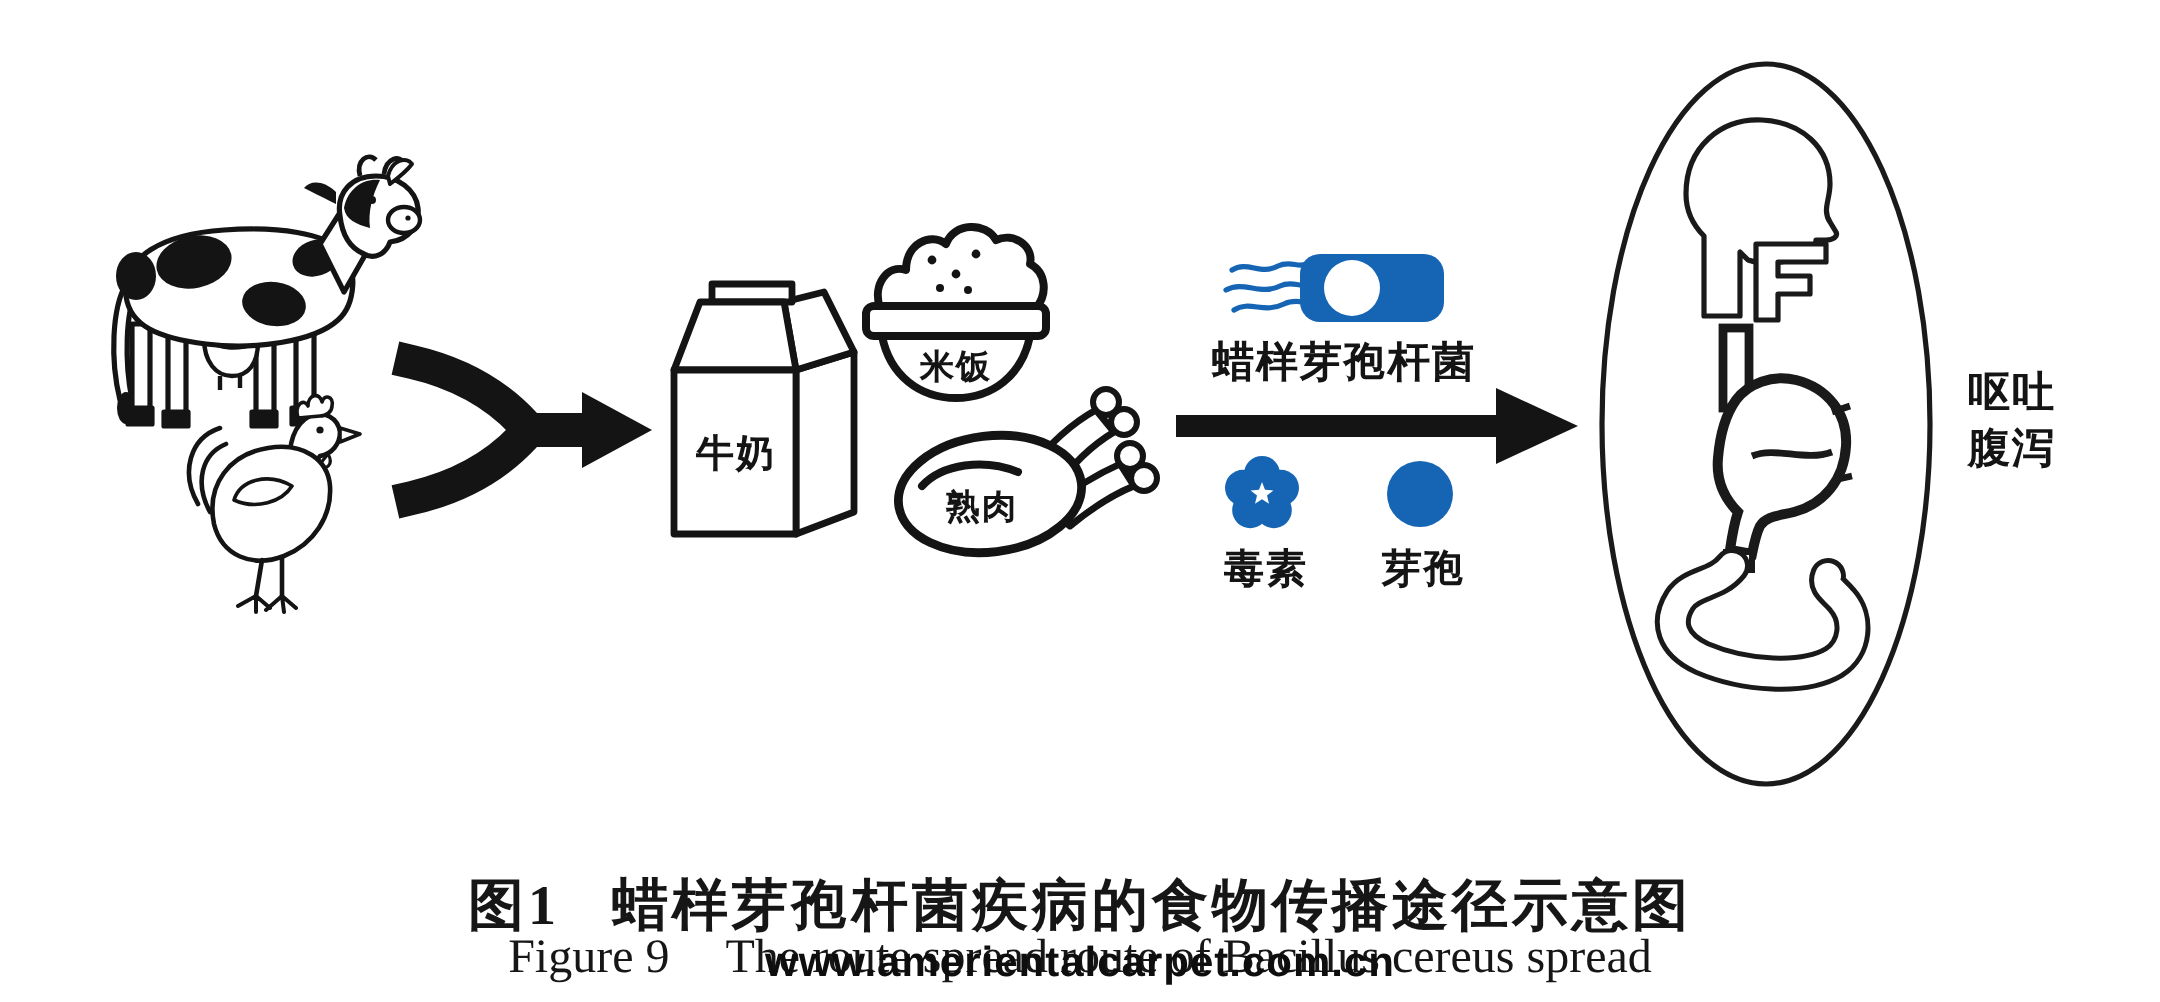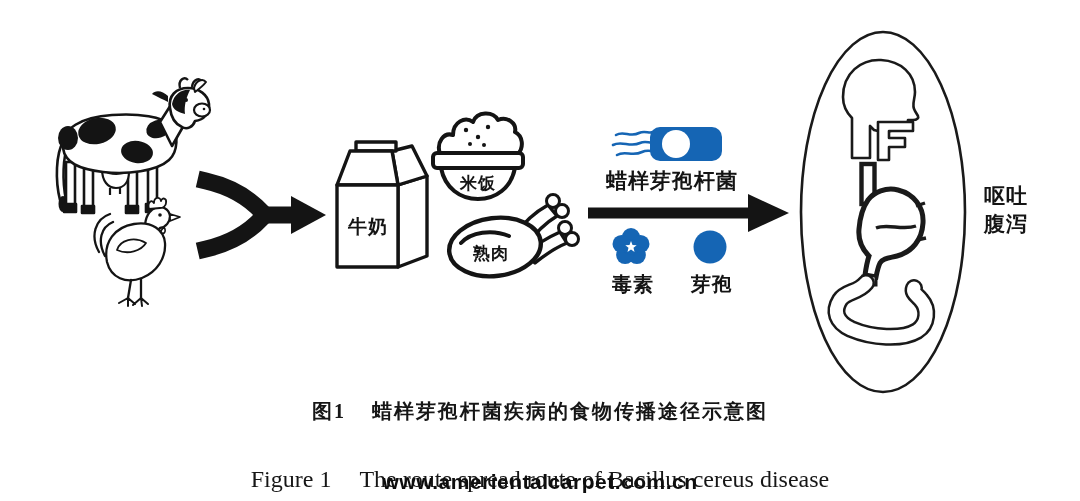--- a/index.html
+++ b/index.html
@@ -2,21 +2,21 @@
 <html><head>
 <meta charset="utf-8">
 <style>
   html,body{margin:0;padding:0;background:#fff;}
   .stage{position:relative;width:1080px;height:501px;background:#ffffff;overflow:hidden;
          font-family:"Liberation Sans",sans-serif;}
   svg{position:absolute;left:0;top:0;}
   .svg-label{font-family:"Liberation Sans",sans-serif;font-weight:bold;fill:#141414;text-anchor:middle;letter-spacing:1px;}
   .lbl-17{font-size:17px;} .lbl-19{font-size:19px;} .lbl-20{font-size:20px;} .lbl-21{font-size:21px;}
   .cap{position:absolute;left:0;width:1080px;text-align:center;color:#161616;}
-  .cap-cn{top:398px;font-family:"Liberation Serif",serif;font-weight:bold;font-size:20px;letter-spacing:2px;}
+  .cap-cn{top:434px;font-family:"Liberation Serif",serif;font-weight:bold;font-size:28px;letter-spacing:2px;}
   .cap-cn .gap{margin-right:26px;}
   .cap-en{top:466px;font-family:"Liberation Serif",serif;font-size:24px;}
   .cap-en .gap{margin-right:28px;}
   .cap-en .it{}
   .watermark{position:absolute;left:0;top:470px;width:1080px;text-align:center;
              font-family:"Liberation Sans",sans-serif;font-weight:bold;font-size:21px;
              color:#0e0e0e;letter-spacing:0.5px;}
 </style>
 </head>
 <body>
@@ -160,17 +160,17 @@
 
     <text class="svg-label lbl-21" x="1006" y="203">呕吐</text>
     <text class="svg-label lbl-21" x="1006" y="231">腹泻</text>
   </svg>
 
   <div class="cap cap-cn">
     <span class="gap">图1</span><span>蜡样芽孢杆菌疾病的食物传播途径示意图</span>
   </div>
 
   <div class="cap cap-en">
-    <span class="gap">Figure 1</span><span>The route spread route of</span><span>&nbsp;</span><span class="it">Bacillus cereus</span><span>&nbsp;</span><span>disease</span>
+    <span class="gap">Figure 9</span><span>The route spread route of</span><span>&nbsp;</span><span class="it">Bacillus cereus</span><span>&nbsp;</span><span>spread</span>
   </div>
 
   <div class="watermark">www.amerientalcarpet.com.cn</div>
 </div>
 
 </body></html>

